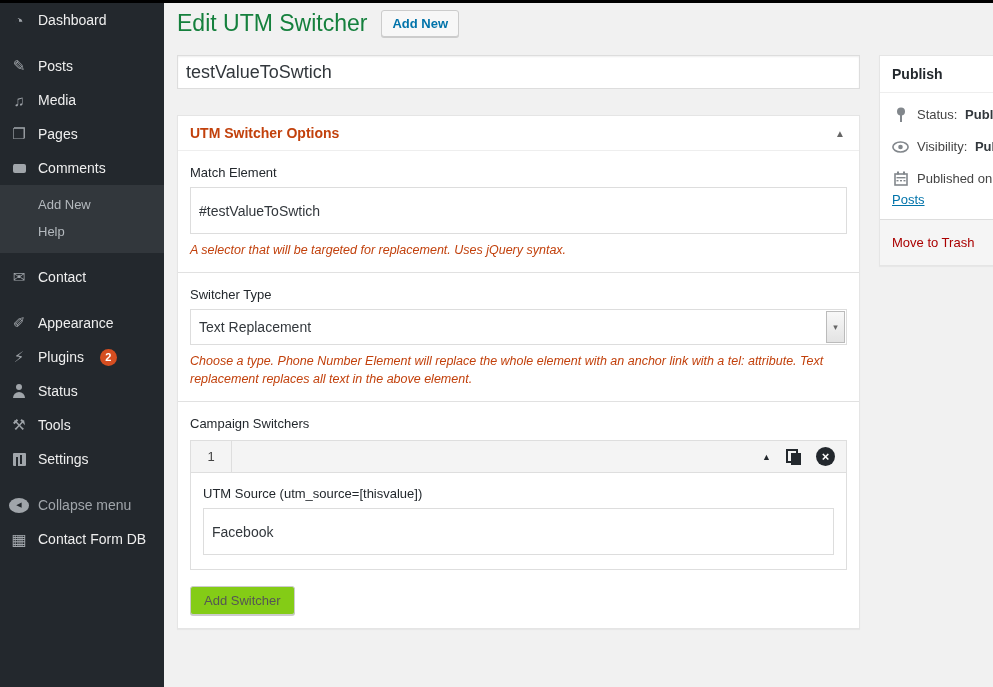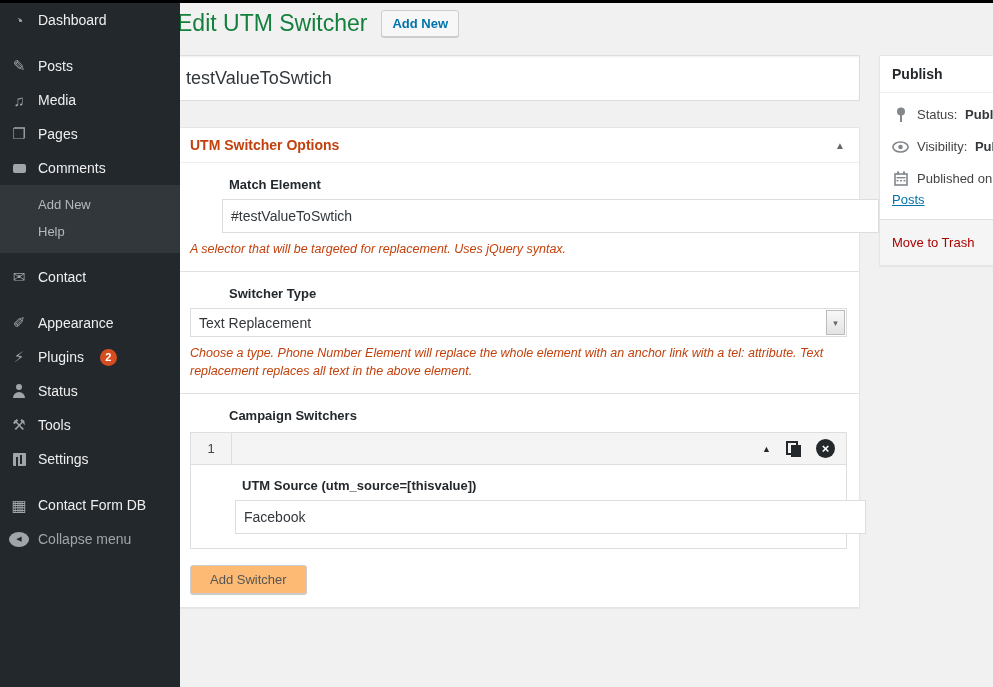--- a/index.html
+++ b/index.html
@@ -9,21 +9,21 @@
     background: #f1f1f1;
     color: #444;
     position: relative;
   }
 
   
   .topbar { position: absolute; left: 0; top: 0; width: 993px; height: 3px; background: #000; z-index: 50; }
 
   
   .sidebar {
-    position: absolute; left: 0; top: 3px; bottom: 0; width: 180px;
+    position: absolute; left: 0; top: 3px; bottom: 0; width: 164px;
     background: #23282d; color: #eee; font-size: 14px; z-index: 10;
   }
   .menu-item {
     height: 34px; display: flex; align-items: center; gap: 9px;
     padding-left: 9px; cursor: pointer; position: relative; color: #eee;
   }
   .menu-item .mi { width: 20px; min-width: 20px; text-align: center; color: #a0a5aa; font-size: 15px; display: flex; align-items: center; justify-content: center; }
   .menu-item.active { background: #0073aa; color: #fff; }
   .menu-item.active .mi { color: #fff; }
   .menu-item.active::after {
@@ -70,44 +70,43 @@
   .page-head { position: absolute; left: 177px; top: 10px; display: flex; align-items: center; gap: 14px; z-index: 5; }
   h1.page-title { font-size: 23px; font-weight: 400; color: #15803d; line-height: 1.2; }
   .page-title-action {
     background: #f7f7f7; border: 1px solid #ccc; border-radius: 3px;
     color: #0073aa; font-size: 13px; font-weight: 600; padding: 5px 10px;
     cursor: pointer; box-shadow: 0 1px 0 #ccc;
   }
 
   .main-col { position: absolute; left: 177px; top: 55px; width: 683px; }
   .title-input {
-    width: 100%; height: 46px; font-size: 18px; padding: 3px 8px;
+    width: 100%; height: 34px; font-size: 18px; padding: 3px 8px;
     border: 1px solid #ddd; background: #fff; color: #32373c; outline: none;
     box-shadow: inset 0 1px 2px rgba(0,0,0,.07);
     font-family: "Liberation Sans", "DejaVu Sans", sans-serif;
   }
 
   .postbox { margin-top: 26px; background: #fff; border: 1px solid #e5e5e5; box-shadow: 0 1px 1px rgba(0,0,0,.04); }
   .postbox-header { display: flex; align-items: center; justify-content: space-between; padding: 9px 12px; border-bottom: 1px solid #eee; }
   .postbox-title { font-size: 14px; font-weight: 700; color: #c2410c; }
   .postbox-toggle { color: #666; font-size: 10px; cursor: pointer; padding: 0 2px; }
 
   .cmb-row { padding: 14px 12px 13px; border-bottom: 1px solid #e1e1e1; }
   .cmb-row:last-child { border-bottom: none; }
-  .field-label { display: block; font-size: 13px; font-weight: 700; color: #23282d; margin-bottom: 7px; margin-left: 39px; }
+  .field-label { display: block; font-size: 13px; font-weight: 400; color: #23282d; margin-bottom: 7px; }
   .text-input {
-    width: 100%; height: 34px; padding: 4px 8px; font-size: 14px;
+    width: 100%; height: 47px; padding: 4px 8px; font-size: 14px;
     border: 1px solid #ddd; background: #fff; color: #32373c; outline: none;
     font-family: "Liberation Sans", "DejaVu Sans", sans-serif;
-    margin-left: 32px;
   }
   .field-help { font-style: italic; color: #c2410c; font-size: 12.5px; margin-top: 7px; line-height: 1.45; }
 
   .select-box {
-    position: relative; height: 29px; border: 1px solid #ddd; background: #fff;
+    position: relative; height: 36px; border: 1px solid #ddd; background: #fff;
     display: flex; align-items: center; padding: 0 8px; font-size: 14px; color: #32373c; cursor: pointer;
   }
   .select-arrow {
     position: absolute; right: 1px; top: 1px; bottom: 1px; width: 19px;
     background: linear-gradient(#f8f8f8, #e3e3e3); border: 1px solid #bbb;
     display: flex; align-items: center; justify-content: center; color: #666; font-size: 9px;
   }
 
   .repeat-group { margin-top: 9px; border: 1px solid #dedede; }
   .group-header { display: flex; align-items: center; background: #f4f4f4; border-bottom: 1px solid #dedede; height: 32px; }
@@ -117,22 +116,22 @@
   .icon-duplicate { position: relative; width: 15px; height: 16px; cursor: pointer; }
   .icon-duplicate::before { content: ""; position: absolute; top: 0; left: 0; width: 8px; height: 10px; border: 2px solid #23282d; background: #f4f4f4; }
   .icon-duplicate::after { content: ""; position: absolute; bottom: 0; right: 0; width: 10px; height: 12px; background: #23282d; }
   .icon-remove { width: 19px; height: 19px; border-radius: 50%; background: #23282d; color: #fff; display: flex; align-items: center; justify-content: center; font-size: 13px; font-weight: bold; cursor: pointer; line-height: 1; }
 
   .group-body { padding: 0 12px; }
   .sub-row { padding: 13px 0 14px; border-bottom: 1px solid #e1e1e1; }
   .sub-row:last-child { border-bottom: none; }
 
   .button-secondary {
-    display: inline-block; margin-top: 16px; padding: 6px 19px;
-    background: #fdba74; border: 1px solid #ccc; border-radius: 3px;
+    display: inline-block; margin-top: 16px; padding: 6px 13px;
+    background: #84cc16; border: 1px solid #ccc; border-radius: 3px;
     color: #555; font-size: 13px; cursor: pointer; box-shadow: 0 1px 0 #ccc;
   }
 
   
   .publish-box { position: absolute; left: 879px; top: 55px; width: 258px; background: #fff; border: 1px solid #e5e5e5; box-shadow: 0 1px 1px rgba(0,0,0,.04); }
   .pub-header { padding: 10px 12px; border-bottom: 1px solid #eee; font-size: 14px; font-weight: 700; color: #23282d; }
   .pub-body { padding: 14px 12px 12px; font-size: 13px; color: #444; }
   .misc-row { display: flex; align-items: center; gap: 8px; margin-bottom: 17px; }
   .misc-row:last-of-type { margin-bottom: 4px; }
   .misc-row .mico { width: 17px; display: flex; justify-content: center; }
@@ -193,27 +192,27 @@
   </div>
   <div class="menu-item">
     <span class="mi ic-tools"></span>
     <span>Tools</span>
   </div>
   <div class="menu-item">
     <span class="mi ic-settings"></span>
     <span>Settings</span>
   </div>
   <div class="sep"></div>
-  <div class="menu-item">
-    <span class="mi ic-cfdb"></span>
-    <span>Contact Form DB</span>
-  </div>
   <div class="menu-item collapse-item">
     <span class="mi ic-collapse"></span>
     <span>Collapse menu</span>
+  </div>
+  <div class="menu-item">
+    <span class="mi ic-cfdb"></span>
+    <span>Contact Form DB</span>
   </div>
 </div>
 
 <div class="page-head">
   <h1 class="page-title">Edit UTM Switcher</h1>
   <a class="page-title-action">Add New</a>
 </div>
 
 <div class="main-col">
   <input class="title-input" type="text" value="testValueToSwtich" style="">

